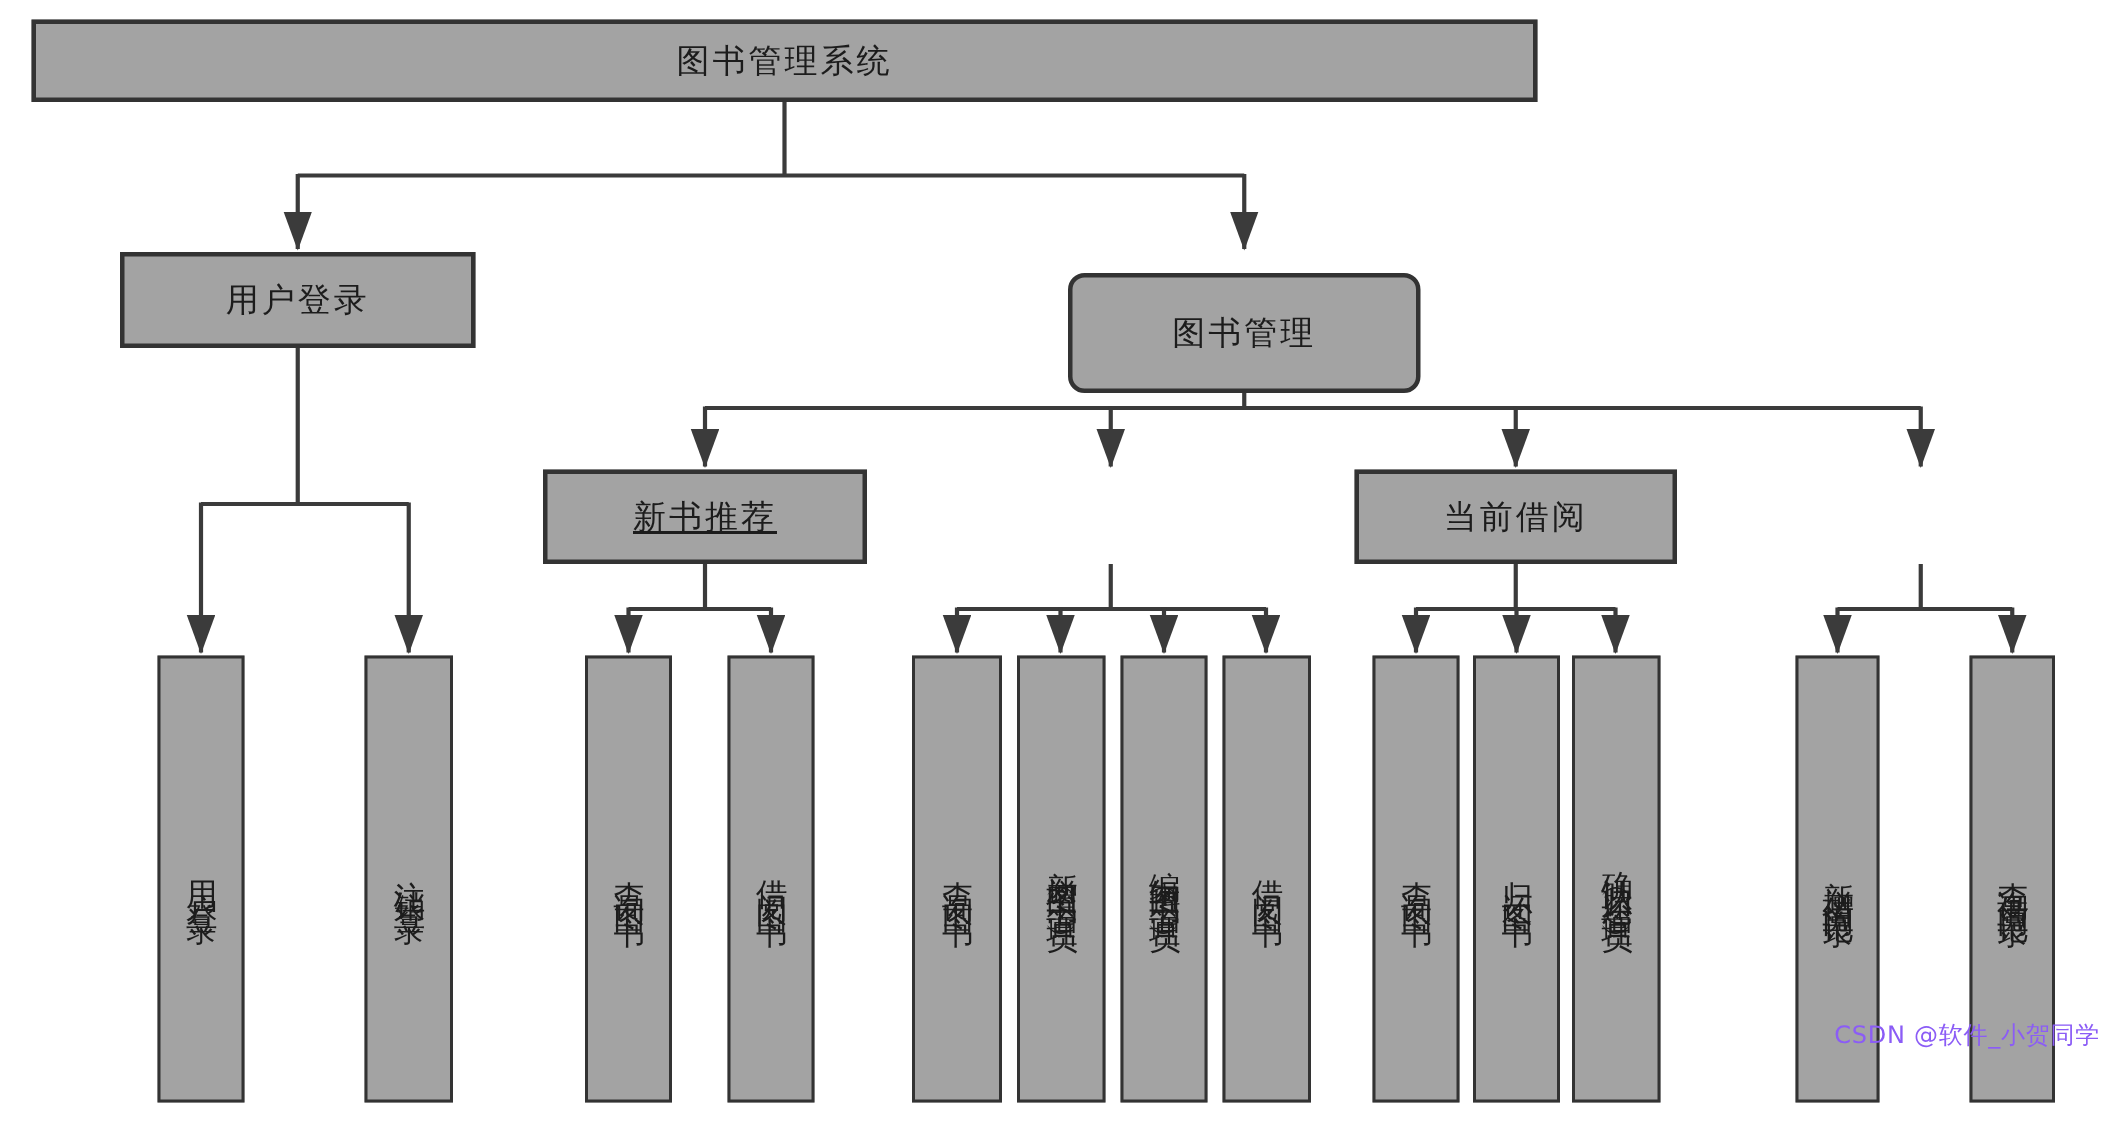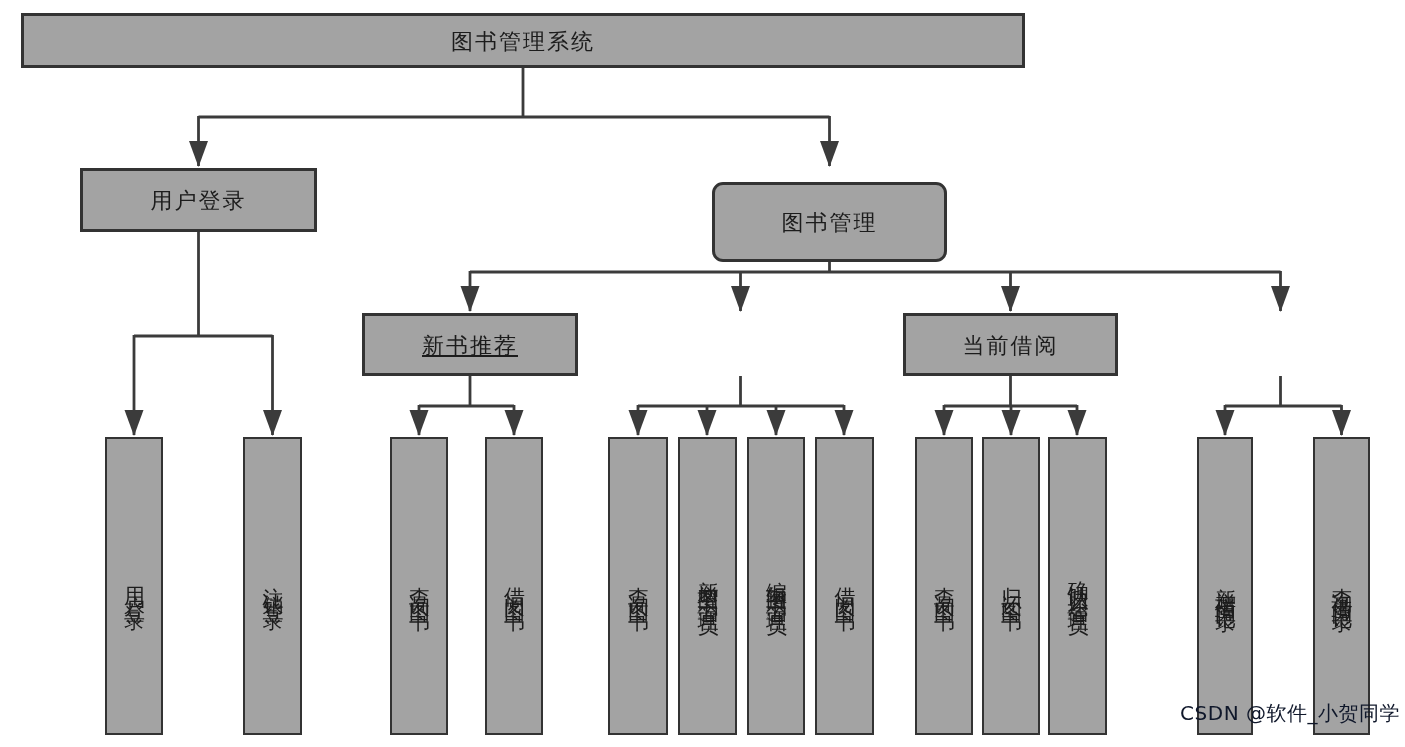--- a/index.html
+++ b/index.html
@@ -51,23 +51,23 @@
     letter-spacing: 8px;
     line-height: 1;
     white-space: nowrap;
   }
   .leaf .vlabel.long {
     letter-spacing: 5px;
   }
   .watermark {
     position: absolute;
     right: 5px;
-    top: 700px;
-    font-size: 20px;
-    color: #0f172a;
+    top: 680px;
+    font-size: 16px;
+    color: #8b5cf6;
     letter-spacing: 0.5px;
     white-space: nowrap;
   }
 </style>
 </head>
 <body>
 
 <div class="canvas">
 
   <svg class="connectors" viewBox="0 0 1405 747" xmlns="http://www.w3.org/2000/svg">

